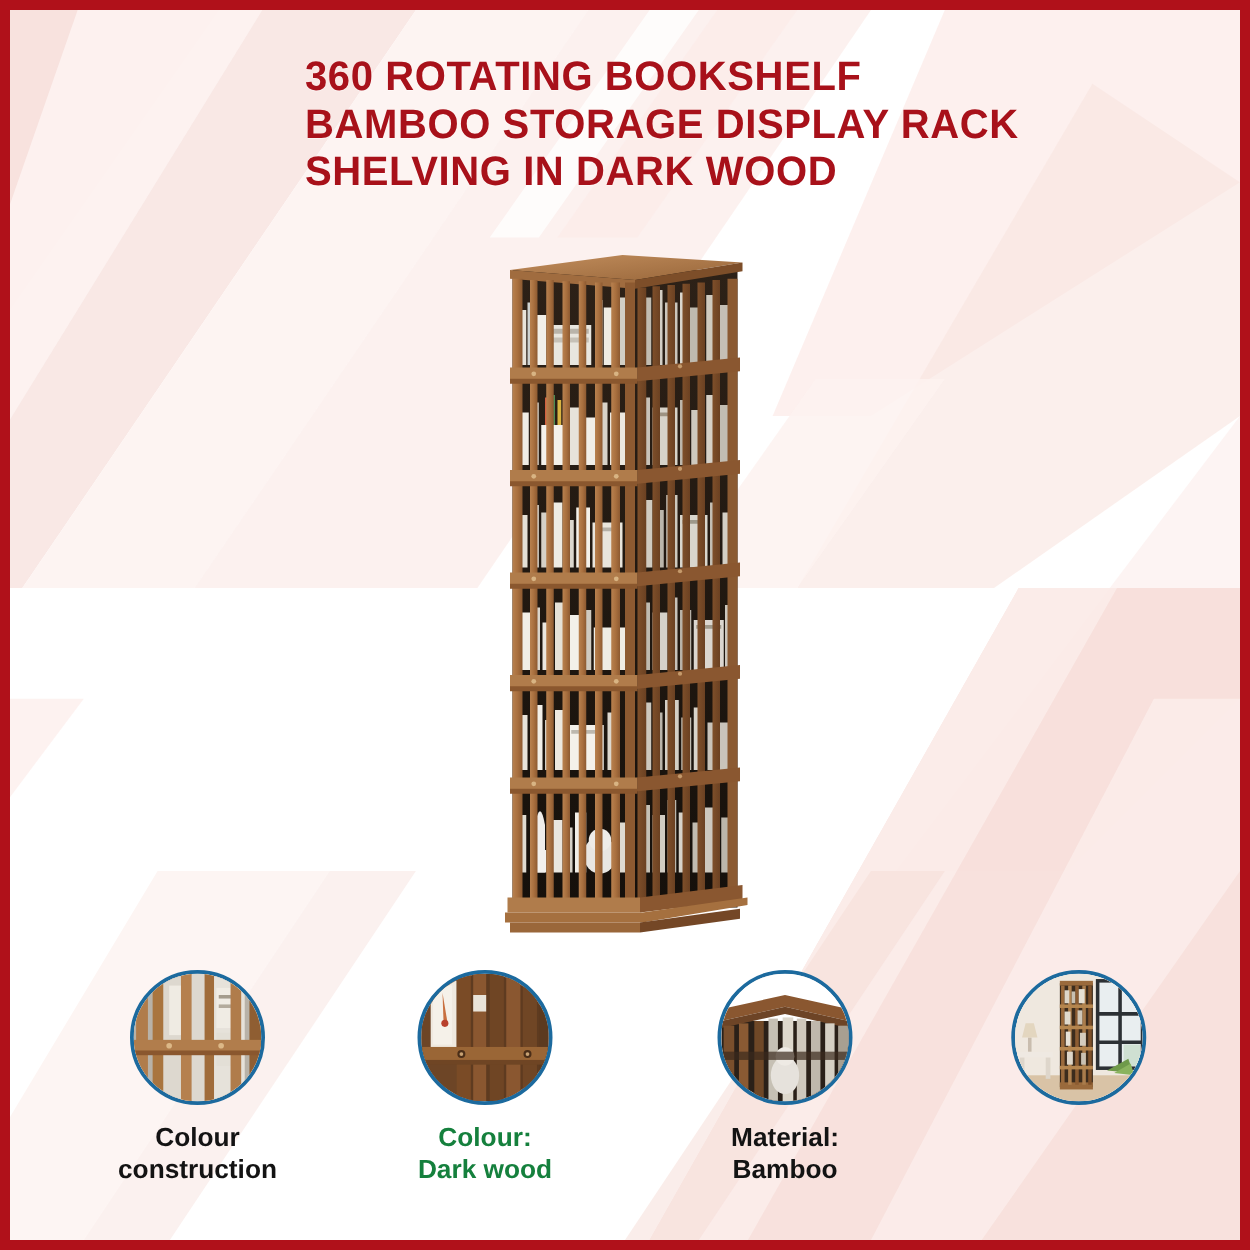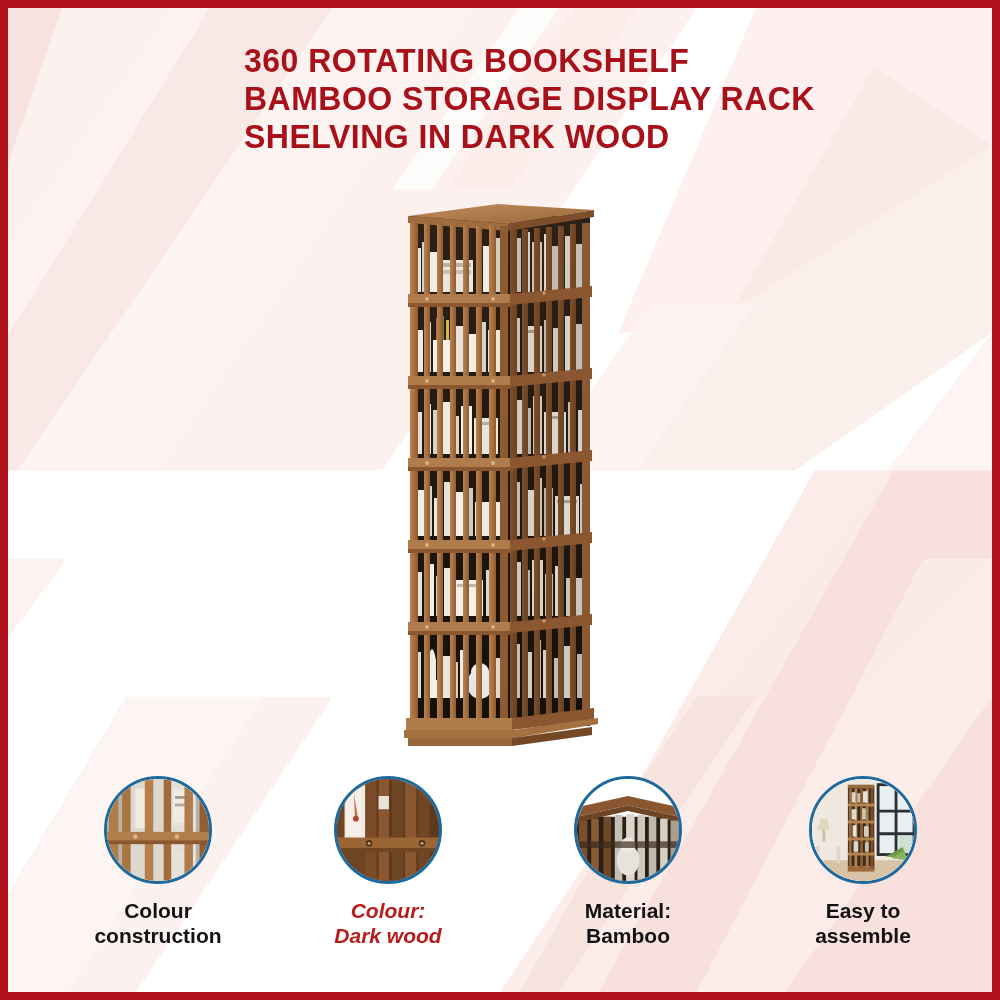--- a/index.html
+++ b/index.html
@@ -396,21 +396,21 @@
         <rect x="86" y="0" width="12" height="108" fill="#704625"></rect>
         <rect x="100" y="0" width="8" height="108" fill="#5c3a1f"></rect>
         <rect x="0" y="62" width="108" height="13" fill="#9a6636"></rect>
         <rect x="0" y="73" width="108" height="4" fill="#6f4524"></rect>
         <circle cx="34" cy="68" r="3.4" fill="#4a2e18"></circle>
         <circle cx="34" cy="68" r="1.6" fill="#c8a273"></circle>
         <circle cx="90" cy="68" r="3.4" fill="#4a2e18"></circle>
         <circle cx="90" cy="68" r="1.6" fill="#c8a273"></circle>
       </svg>
     </div>
-    <div class="cap" style="color: #b91c1c; font-style: italic;">Colour:
+    <div class="cap" style="color: #15803d;">Colour:
 Dark wood</div>
   </div>
 
   <div class="feat" id="feat2">
     <div class="circ">
       <svg viewBox="0 0 108 108" preserveAspectRatio="xMidYMid slice">
         <rect width="108" height="108" fill="#ffffff"></rect>
         <rect x="0" y="40" width="108" height="68" fill="#2a2018"></rect>
         <polygon points="0,30 54,18 108,30 108,40 54,28 0,40" fill="#8a5730"></polygon>
         <polygon points="0,40 54,28 108,40 108,46 54,34 0,46" fill="#6d4426"></polygon>
@@ -472,17 +472,15 @@
         <rect x="48" y="15" width="3" height="10" fill="#c8c0b2"></rect>
         <rect x="54" y="13" width="5" height="12" fill="#e6e0d4"></rect>
         <rect x="42" y="32" width="5" height="11" fill="#e0d9cc"></rect>
         <rect x="53" y="31" width="4" height="12" fill="#cdc5b7"></rect>
         <rect x="43" y="49" width="4" height="12" fill="#e8e2d6"></rect>
         <rect x="55" y="50" width="5" height="11" fill="#d4ccbe"></rect>
         <rect x="44" y="66" width="5" height="11" fill="#ddd6c9"></rect>
         <rect x="56" y="67" width="4" height="10" fill="#c9c1b3"></rect>
       </svg>
     </div>
-    <div class="cap" style="color: rgb(19, 19, 19);">Easy to
-assemble</div>
   </div>
 
 </div>
 
 </body></html>

